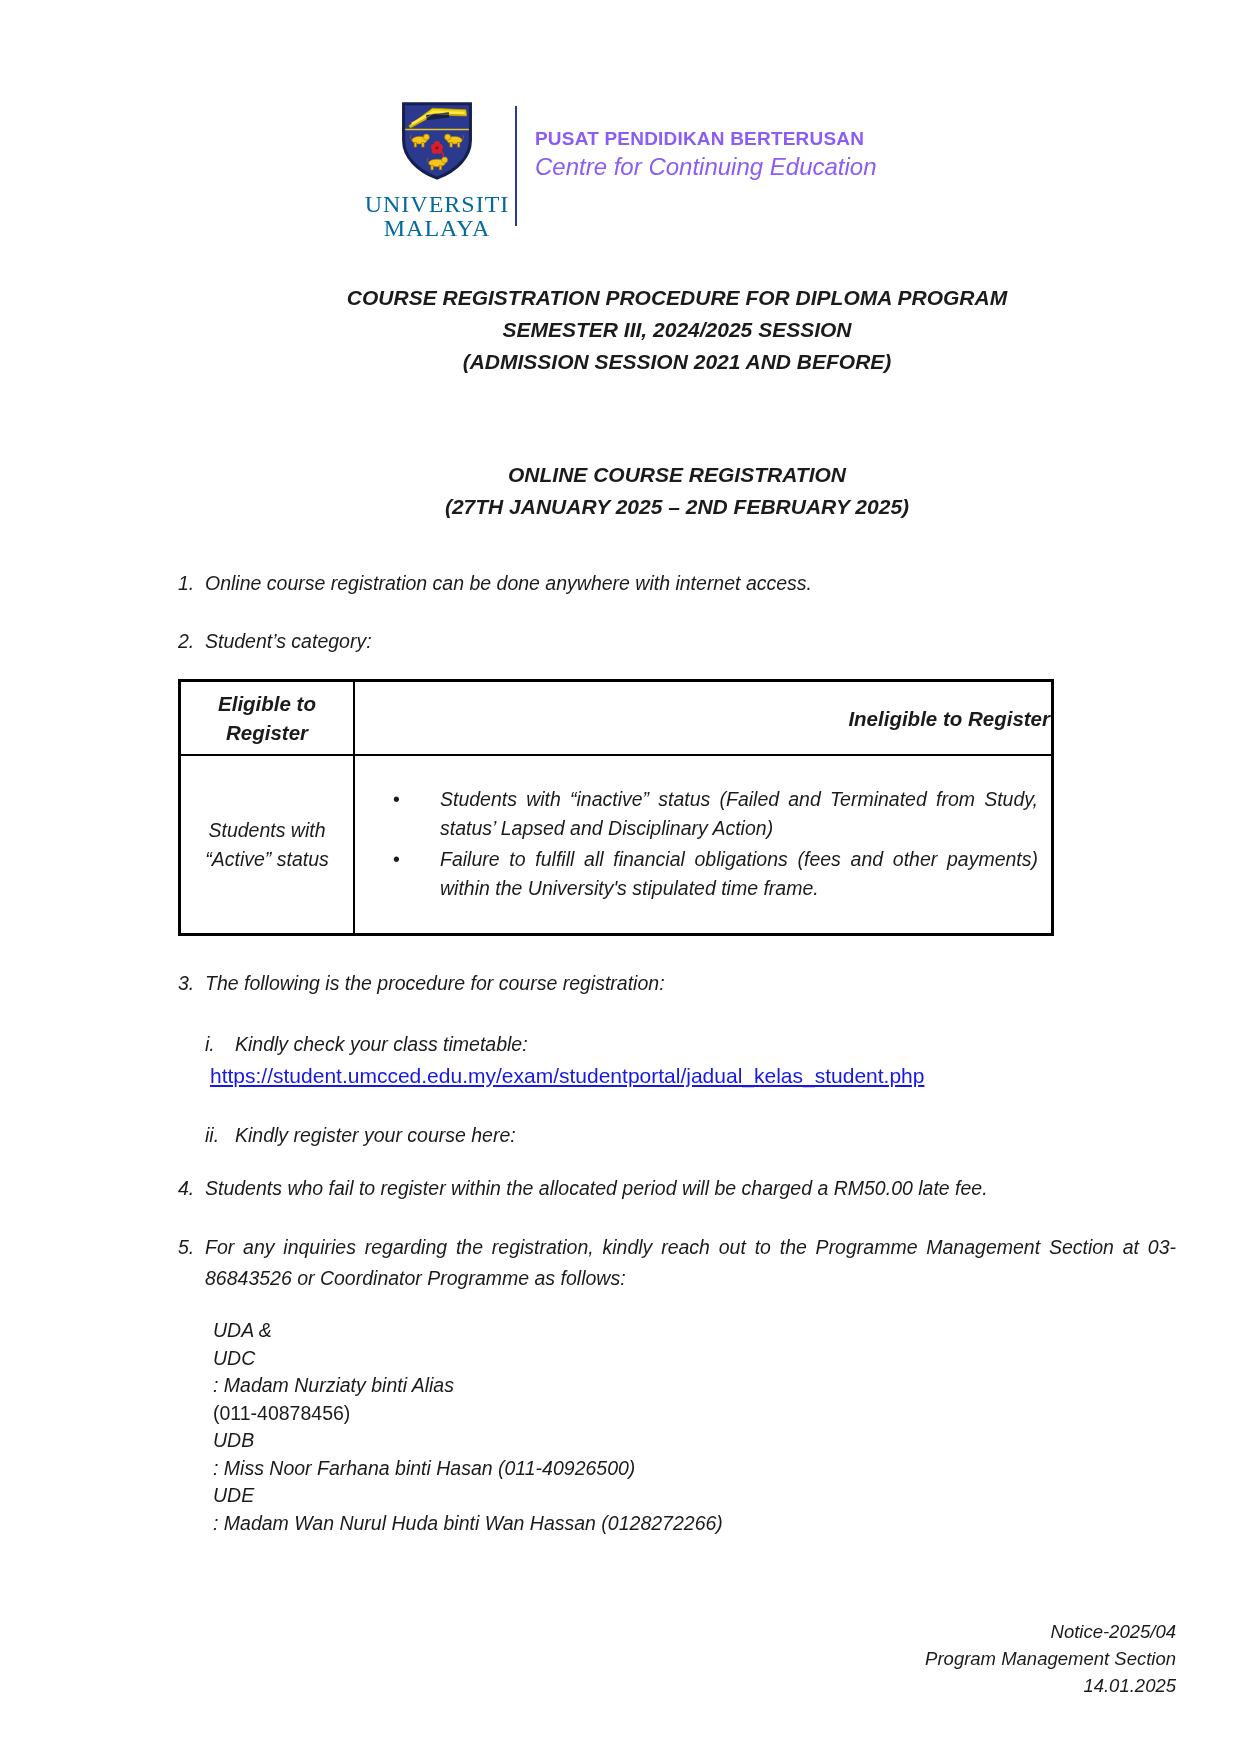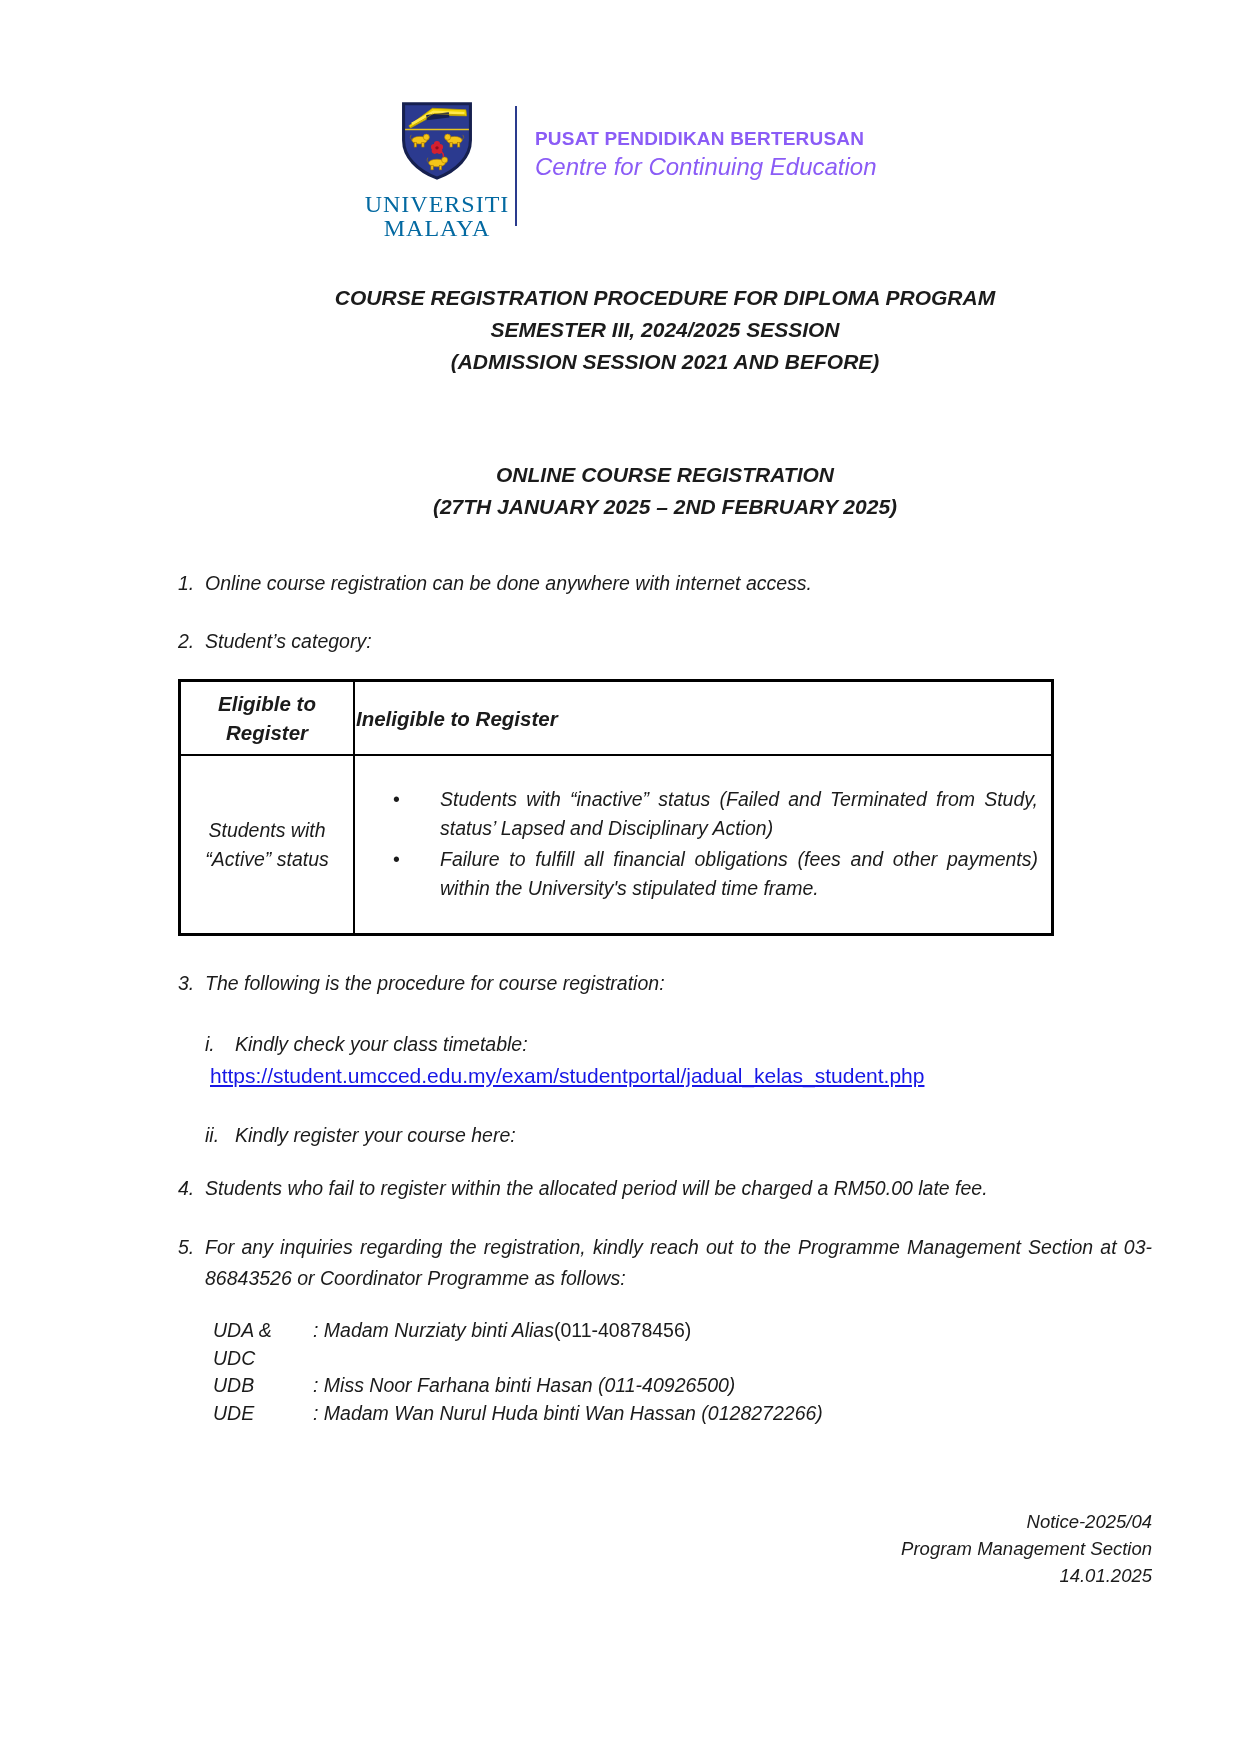--- a/index.html
+++ b/index.html
@@ -25,21 +25,21 @@
     letter-spacing:1px;
     margin-top:4px;
   }
   .v-divider { width:2px; height:120px; background:#2a3b8d; margin:6px 0 0 3px; }
   .dept-col { margin-left:18px; padding-top:28px; color:#8b5cf6; }
   .dept-primary { font-weight:bold; font-size:19px; letter-spacing:0.2px; }
   .dept-secondary { font-style:italic; font-size:24px; margin-top:3px; }
 
   
   .content {
-    margin:0 89px 0 178px;
+    margin:0 65px 0 178px;
     font-style:italic;
     font-size:19.5px;
     line-height:24px;
   }
   .title-block { text-align:center; font-weight:bold; font-size:21px; line-height:32px; margin-top:42px; }
   .subtitle-block { text-align:center; font-weight:bold; font-size:21px; line-height:32px; margin-top:81px; }
 
   .num-item { display:flex; }
   .num-item .num { flex:none; width:27px; }
   .num-item .txt { flex:1; }
@@ -81,21 +81,21 @@
   .link {
     color:#1717e6;
     text-decoration:underline;
     cursor:pointer;
   }
   .link-line-i { margin-left:5px; font-style:normal; font-size:21px; }
   .link-line-ii { margin-left:30px; }
 
   
   .contacts { margin:23px 0 0 35px; line-height:27.5px; }
-  .contact-row { display:flex; }
+  .contact-row { display:flex;flex-direction:column; }
   .contact-label { flex:none; width:100px; }
   .contact-phone { font-style:normal; }
 
   
   .footer {
     margin-top:81px;
     text-align:right;
     font-size:18.5px;
     line-height:27px;
   }
@@ -187,21 +187,21 @@
 
     <div class="num-item" id="item2">
       <span class="num">2.</span>
       <span class="txt">Student’s category:</span>
     </div>
 
     <table class="elig">
       <tbody>
           <tr class="hdr">
         <td class="c1">Eligible to Register</td>
-        <td class="c2" style="text-align:left;">Ineligible to Register</td>
+        <td class="c2" style="text-align:right;">Ineligible to Register</td>
       </tr>
       <tr class="bod">
         <td class="c1">
           <div>Students with</div>
           <div>“Active” status</div>
         </td>
         <td class="c2">
           <div class="cell-pad">
             <div class="bullet-item">
               <span class="b">•</span>

